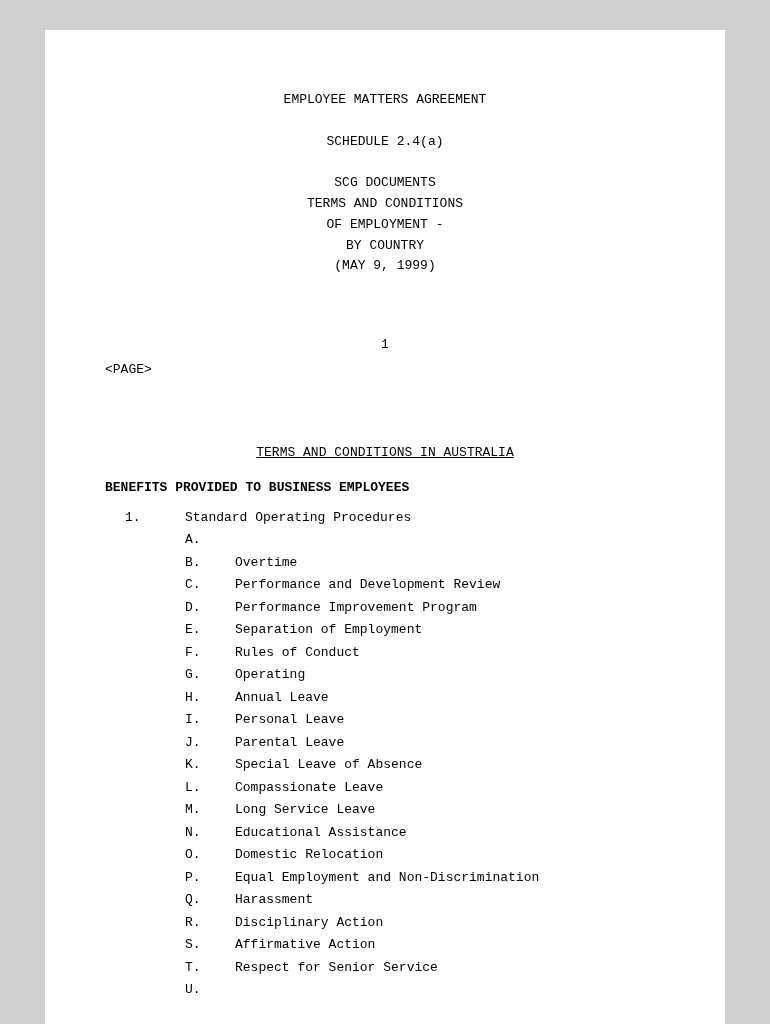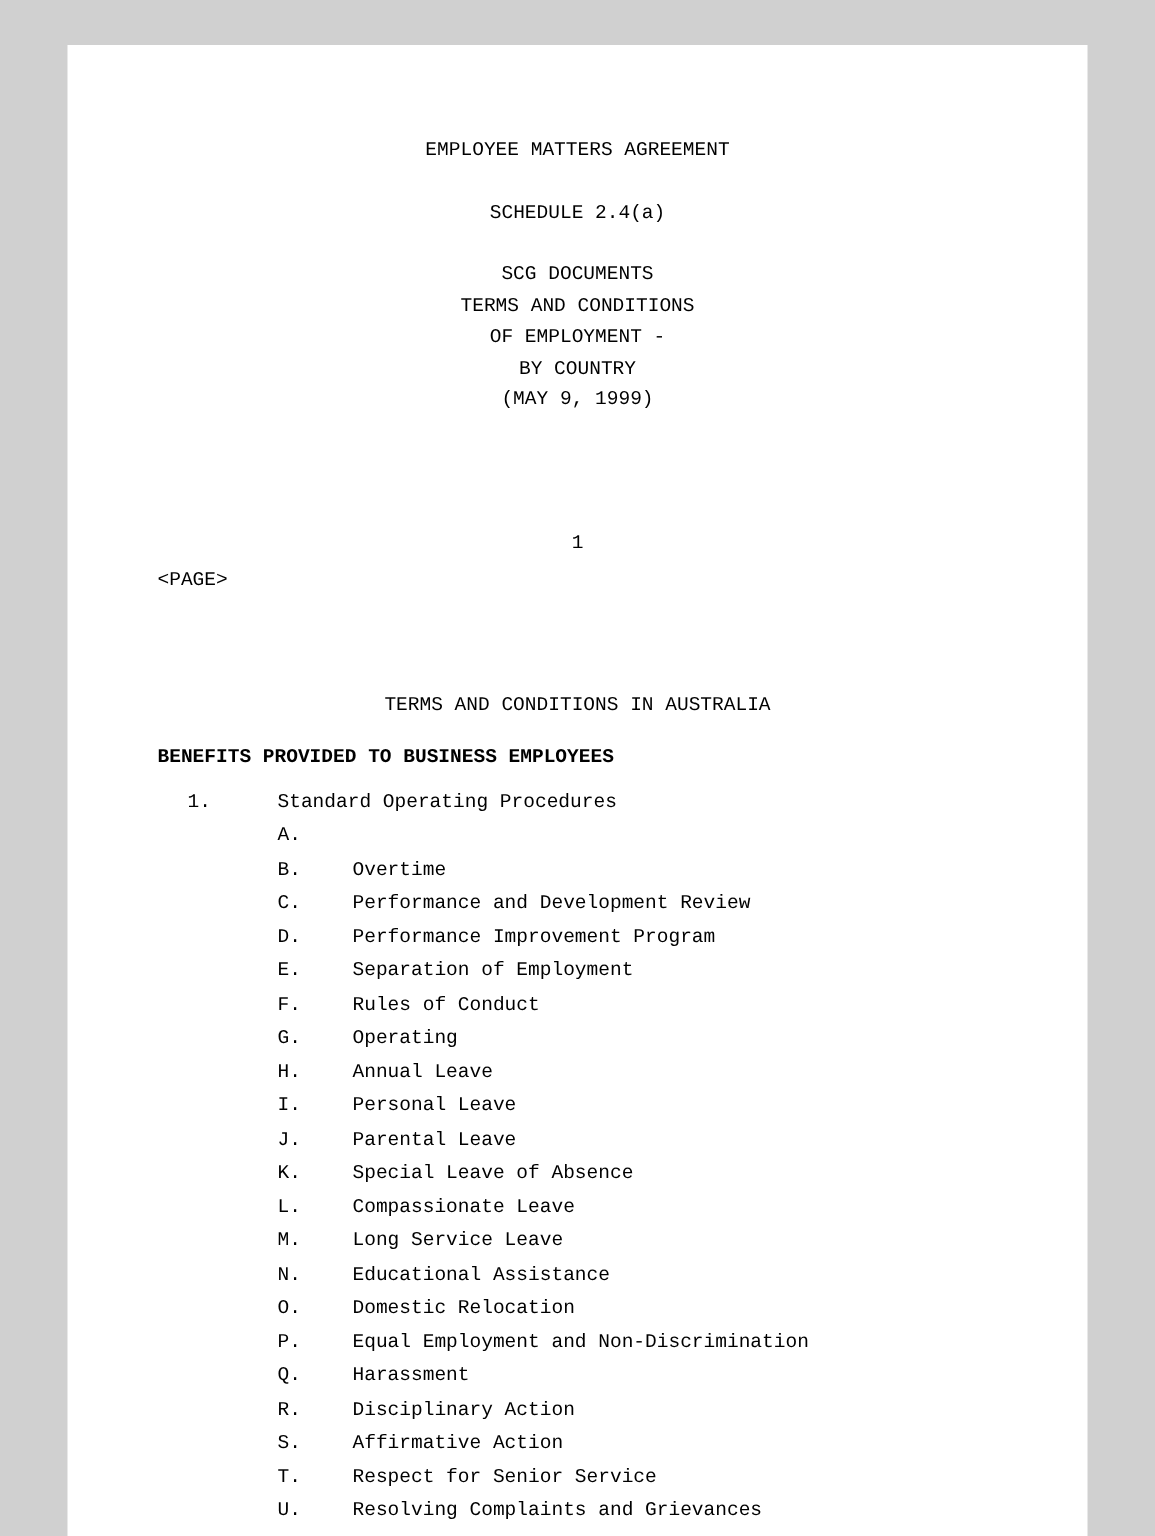--- a/index.html
+++ b/index.html
@@ -21,39 +21,40 @@
       background-color: #fff;
       width: 680px;
       margin: 30px auto;
       padding: 60px 60px;
       min-height: 950px;
       position: relative;
     }
 
     .header-section {
       text-align: center;
-      margin-bottom: 77px;
+      margin-bottom: 60px;
       line-height: 1.6;
     }
 
     .page-number {
       text-align: center;
       margin: 20px 0 10px 0;
     }
 
     .page-tag {
       text-align: left;
       margin-bottom: 38px;
       font-size: 13px;
     }
 
     .section-title {
       text-align: center;
       margin-bottom: 20px;
       font-weight: normal;
+      text-decoration: underline;
     }
 
     .benefits-title {
       text-align: left;
       margin-bottom: 15px;
       font-weight: bold;
     }
 
     .toc-container {
       margin-left: 20px;
@@ -199,21 +200,20 @@
         <div class="toc-sub-item">
           <span class="toc-letter">S.</span>
           <span class="toc-text">Affirmative Action</span>
         </div>
         <div class="toc-sub-item">
           <span class="toc-letter">T.</span>
           <span class="toc-text">Respect for Senior Service</span>
         </div>
         <div class="toc-sub-item">
           <span class="toc-letter">U.</span>
-          <span class="toc-text">Resolving Complaints and Grievances</span>
         </div>
       </div>
   </div>
 
   
   
 
 </div>
 
 </body></html>

